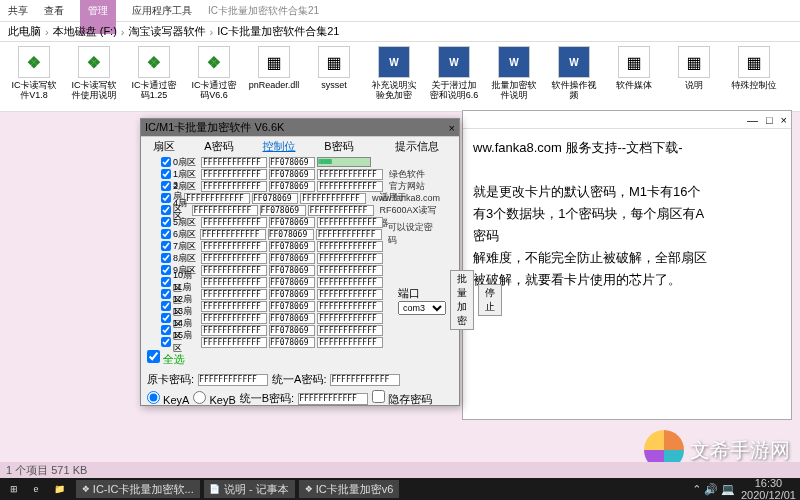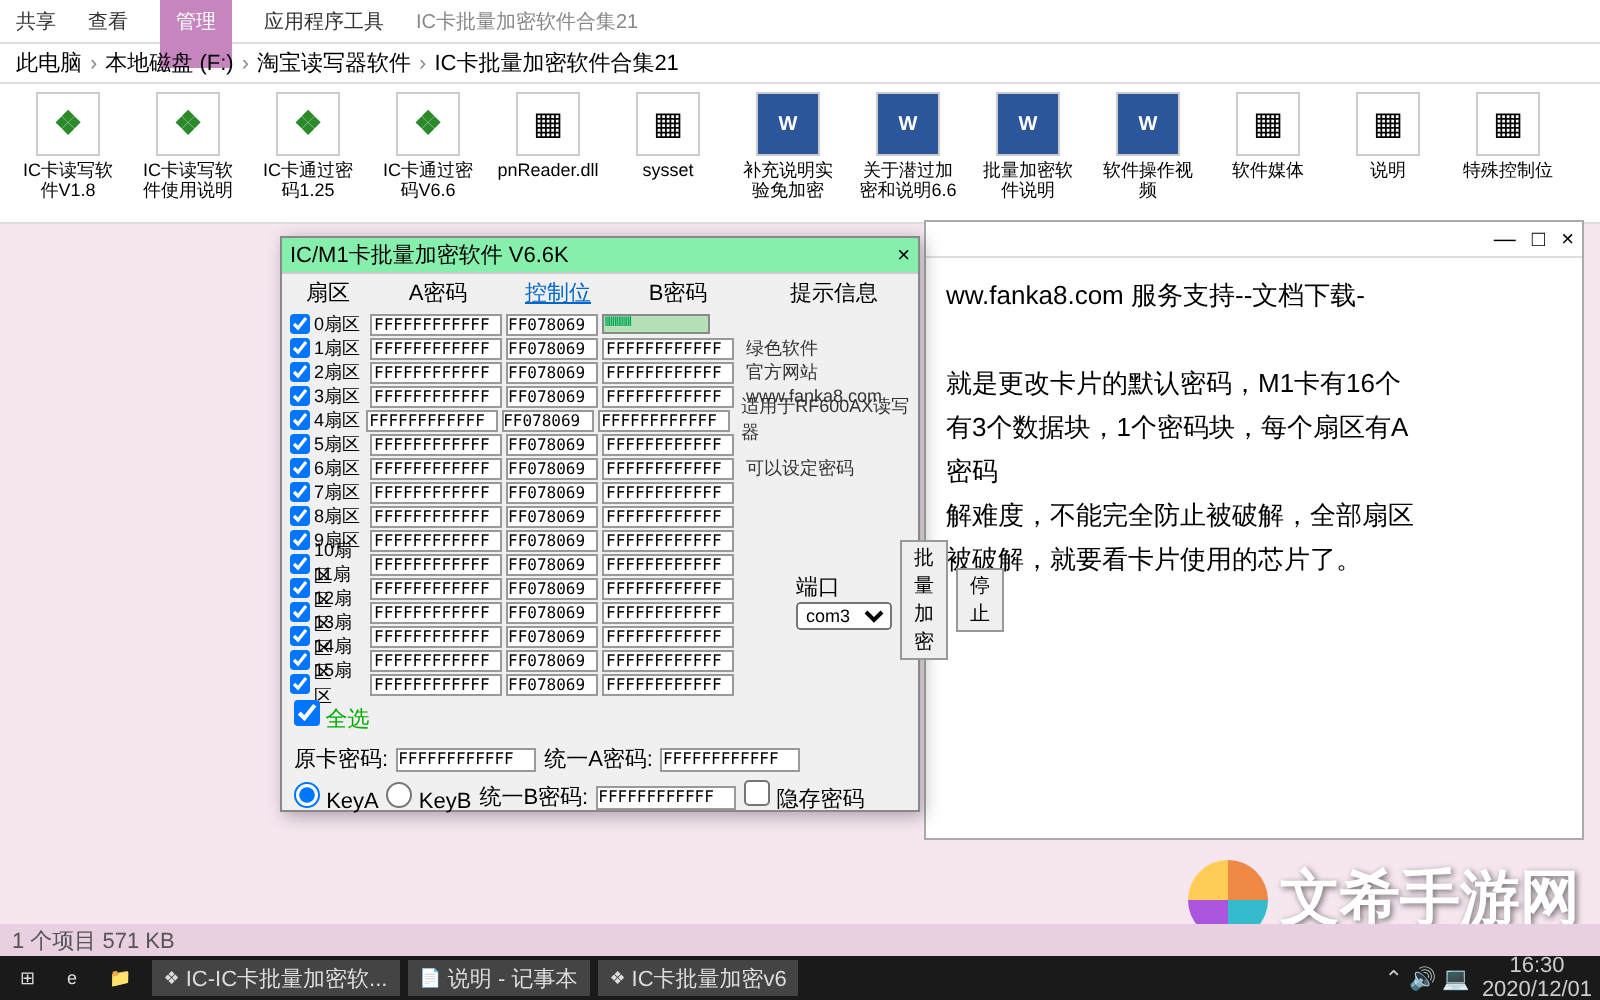--- a/index.html
+++ b/index.html
@@ -9,30 +9,30 @@
 .ribbon-tab.purple{background:#c586c0;color:#fff;padding:16px 8px}
 .breadcrumb{background:#fff;height:20px;display:flex;align-items:center;padding:0 8px;font-size:10px;gap:4px;border-bottom:1px solid #ddd}
 .bc-sep{color:#888}
 .icons-area{background:#fff;height:70px;display:flex;padding:4px 8px;gap:8px;border-bottom:1px solid #ddd}
 .file-icon{display:flex;flex-direction:column;align-items:center;width:52px;gap:2px}
 .file-icon .ico{width:32px;height:32px;background:#fff;border:1px solid #ccc;display:flex;align-items:center;justify-content:center;font-size:16px}
 .file-icon .clover{color:#2a8a2a;font-weight:bold}
 .file-icon .word{background:#2b579a;color:#fff;font-size:10px;font-weight:bold}
 .file-icon .lbl{font-size:9px;text-align:center;line-height:10px;word-break:break-all}
 .dialog{position:absolute;left:140px;top:118px;width:320px;height:288px;background:#f0f0f0;border:1px solid #888;box-shadow:2px 2px 8px rgba(0,0,0,.3)}
-.dlg-title{background:#86efac;height:18px;display:flex;align-items:center;justify-content:space-between;padding:0 4px;font-size:10px;border-bottom:1px solid #ccc}
+.dlg-title{background:#737373;height:18px;display:flex;align-items:center;justify-content:space-between;padding:0 4px;font-size:10px;border-bottom:1px solid #ccc}
 .dlg-close{cursor:pointer}
 .dlg-hdr{display:flex;padding:2px 4px;font-size:10px;gap:2px}
 .dlg-hdr span{text-align:center}
 .hdr-sec{width:38px}
 .hdr-a{width:68px}
 .hdr-ctrl{width:48px;color:#06c;text-decoration:underline}
 .hdr-b{width:68px}
 .hdr-info{flex:1;text-align:left;padding-left:4px}
-.rows{padding:0 4px}
+.rows{padding:0 20px}
 .row{display:flex;align-items:center;gap:2px;height:12px}
 .row input[type=checkbox]{width:10px;height:10px}
 .row .sec{width:26px;font-size:9px}
 .row .fld{width:66px;height:11px;border:1px solid #999;background:#fff;font-size:8px;padding:0 1px;font-family:monospace}
 .row .ctrl{width:46px;height:11px;border:1px solid #999;background:#fff;font-size:8px;font-family:monospace}
 .row .info{font-size:9px;color:#333;padding-left:4px}
 .progress{width:54px;height:10px;background:#b6e0b6;border:1px solid #888;position:relative}
 .progress::after{content:"IIIIIIIIIIIIII";position:absolute;font-size:7px;color:#0a5;letter-spacing:-1px}
 .allsel{color:#0a0;font-size:10px;padding:2px 6px}
 .info-bar{margin:2px 60px;height:12px;background:#000;color:#0f0;text-align:center;font-size:10px}
@@ -41,21 +41,21 @@
 .bottom-row .fld2{width:70px;height:12px;border:1px solid #999;background:#fff;font-size:8px;font-family:monospace}
 .btn{border:1px solid #999;background:#efefef;padding:1px 6px;font-size:10px}
 .status{display:flex;justify-content:space-between;padding:2px 6px;font-size:9px;background:#f0f0f0;border-top:1px solid #ccc}
 .right-panel{position:absolute;right:8px;top:118px;width:50px;display:flex;flex-direction:row;gap:4px;align-items:center}
 .right-panel select{width:48px;font-size:9px}
 .notepad{position:absolute;left:462px;top:110px;width:330px;height:310px;background:#fff;border:1px solid #aaa}
 .np-title{height:18px;background:#fff;display:flex;justify-content:flex-end;padding:0 4px;border-bottom:1px solid #ddd;align-items:center;gap:8px;font-size:10px}
 .np-body{padding:8px 10px;font-size:13px;line-height:22px}
 .watermark{position:absolute;right:10px;bottom:30px;display:flex;align-items:center;gap:6px}
 .wm-icon{width:40px;height:40px;border-radius:50%;background:conic-gradient(#e84 0 90deg,#3bc 90deg 180deg,#a5d 180deg 270deg,#fc5 270deg 360deg)}
-.wm-text{font-size:30px;color:#fff;font-weight:bold;text-shadow:1px 1px 3px #0008}
+.wm-text{font-size:20px;color:#fff;font-weight:normal;text-shadow:1px 1px 3px #0008}
 .taskbar{position:absolute;bottom:0;left:0;right:0;height:22px;background:#1a1a1a;display:flex;align-items:center;padding:0 4px;gap:4px}
 .tb-item{height:18px;padding:0 6px;display:flex;align-items:center;color:#ddd;font-size:9px;gap:3px}
 .tb-item.active{background:#444}
 .tb-right{margin-left:auto;display:flex;align-items:center;gap:6px;color:#ccc;font-size:9px}
 .statusbar{position:absolute;bottom:22px;left:0;right:0;height:16px;background:#e8d0e0;font-size:9px;padding:0 6px;display:flex;align-items:center;color:#555}
 </style>
 </head>
 <body>
 
 <div class="ribbon">

